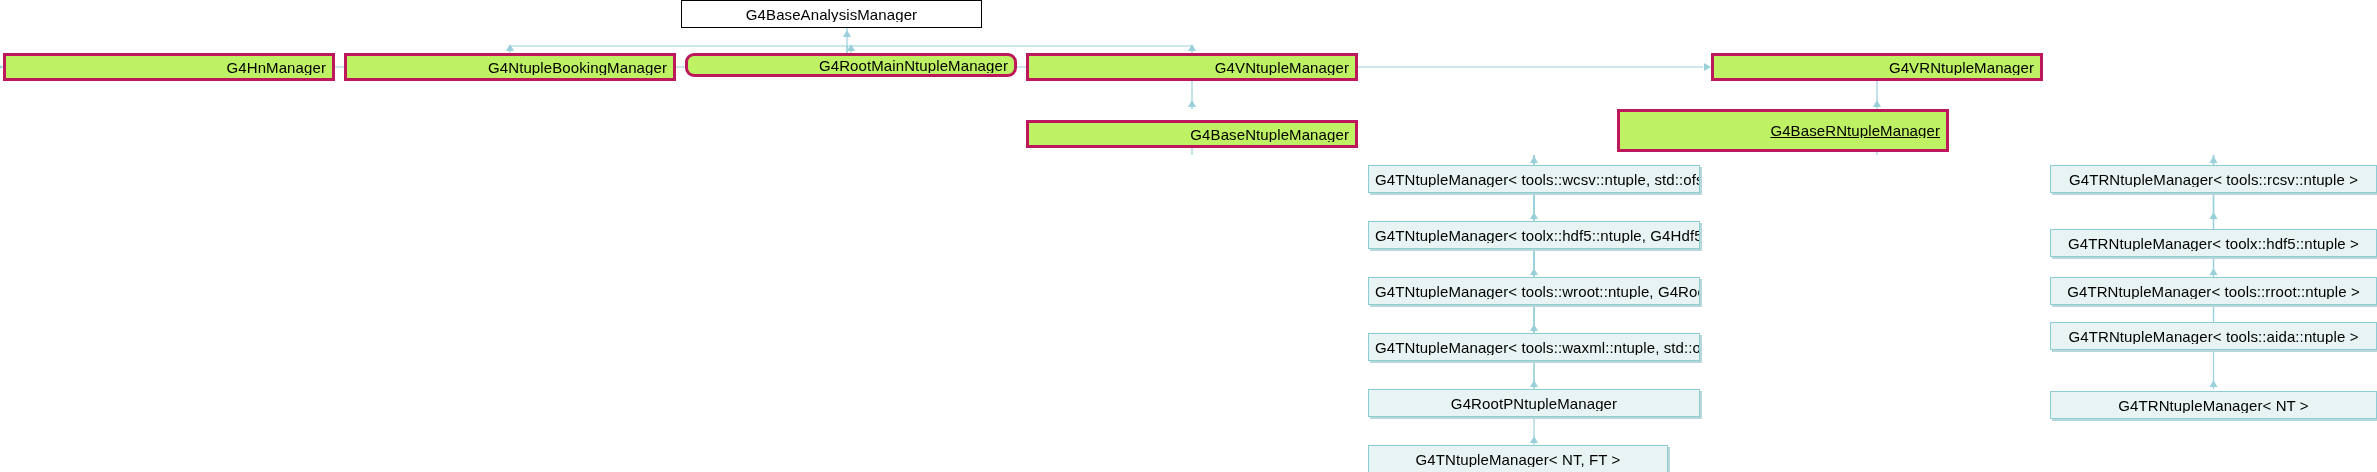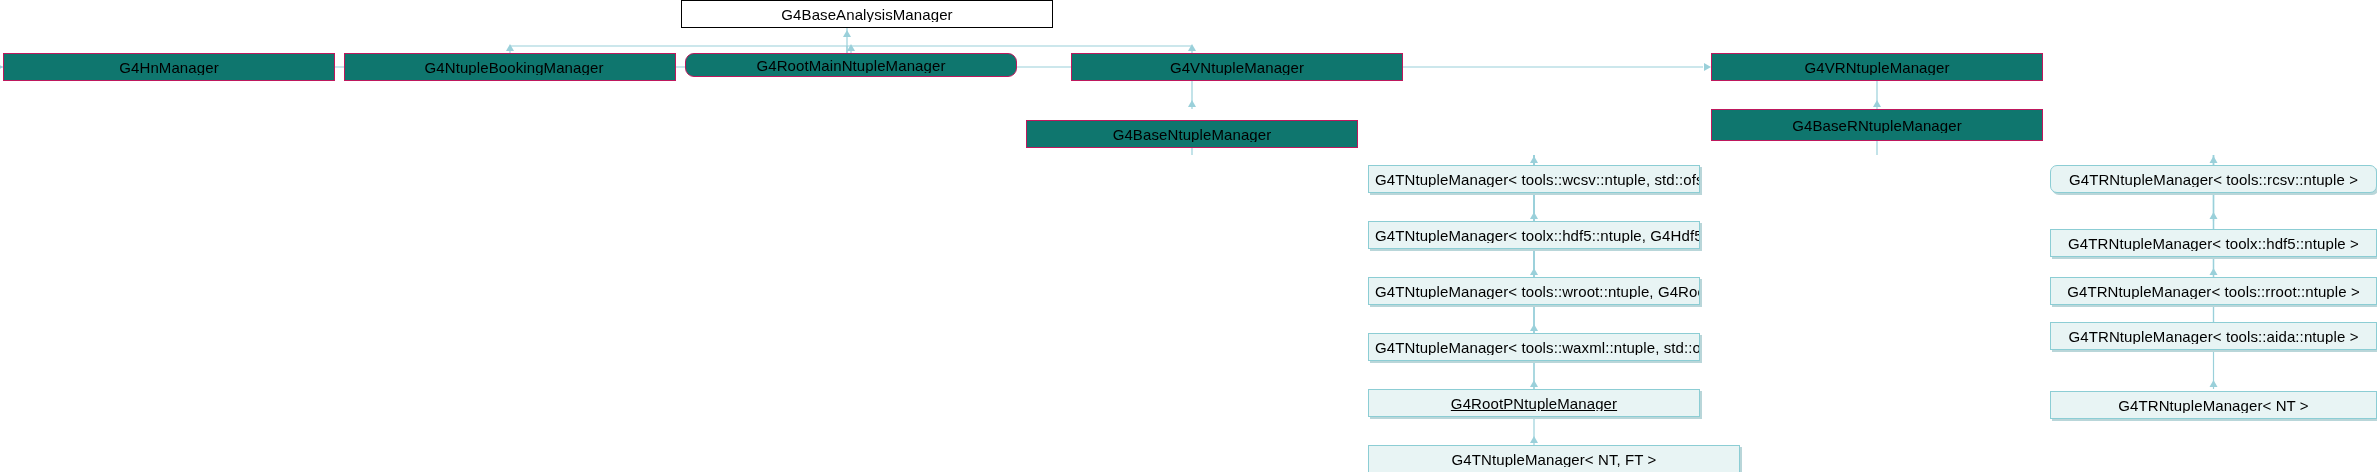--- a/index.html
+++ b/index.html
@@ -45,22 +45,23 @@
   }
 
   
   .node.root {
     background: #ffffff;
     border: 1.5px solid #000000;
   }
 
   
   .node.derived {
-    background: #0f766e;
-    border: 1px solid #be185d;
+    background: #bef264;
+    border: 3px solid #be185d;
+    justify-content: flex-end;
   }
 
   
   .node.shadowed {
     background: #e8f4f4;
     border: 1px solid #8ccdd4;
     box-shadow: 2px 2px 0 0 #b9d6d9;
   }
 
   .node-label {
@@ -119,63 +120,63 @@
       <path d="M 1534 436 L 1530 443 L 1538 443 Z" fill="#9ad0da"></path>
       <path d="M 2213.5 156 L 2209.5 163 L 2217.5 163 Z" fill="#9ad0da"></path>
       <path d="M 2213.5 212 L 2209.5 219 L 2217.5 219 Z" fill="#9ad0da"></path>
       <path d="M 2213.5 268 L 2209.5 275 L 2217.5 275 Z" fill="#9ad0da"></path>
       <path d="M 2213.5 324 L 2209.5 331 L 2217.5 331 Z" fill="#9ad0da"></path>
       <path d="M 2213.5 380 L 2209.5 387 L 2217.5 387 Z" fill="#9ad0da"></path>
       <path d="M 847 30 L 843 37 L 851 37 Z" fill="#9ad0da"></path>
     </svg>
 
   <div id="nodes">
-      <div class="node root" style="left: 681px; top: 0px; width: 372px; height: 28px;">
+      <div class="node root" style="left: 681px; top: 0px; width: 301px; height: 28px;">
         <span class="node-label">G4BaseAnalysisManager</span>
       </div>
       <div class="node derived" style="left: 3px; top: 53px; width: 332px; height: 28px;">
         <span class="node-label">G4HnManager</span>
       </div>
       <div class="node derived" style="left: 344px; top: 53px; width: 332px; height: 28px; padding-left: 8px;">
         <span class="node-label">G4NtupleBookingManager</span>
       </div>
       <div class="node derived" style="left: 685px; top: 53px; width: 332px; height: 24px; border-radius: 9px;">
         <span class="node-label">G4RootMainNtupleManager</span>
       </div>
-      <div class="node derived" style="left: 1026px; top: 53px; width: 332px; height: 28px; margin-left: 45px;">
+      <div class="node derived" style="left: 1026px; top: 53px; width: 332px; height: 28px;">
         <span class="node-label">G4VNtupleManager</span>
       </div>
       <div class="node derived" style="left: 1711px; top: 53px; width: 332px; height: 28px;">
         <span class="node-label">G4VRNtupleManager</span>
       </div>
       <div class="node derived" style="left: 1026px; top: 109px; width: 332px; height: 28px; margin-top: 11px;">
         <span class="node-label">G4BaseNtupleManager</span>
       </div>
-      <div class="node derived" style="left: 1711px; top: 109px; width: 332px; height: 32px;">
+      <div class="node derived" style="left: 1617px; top: 109px; width: 332px; height: 43px; text-decoration: underline;">
         <span class="node-label">G4BaseRNtupleManager</span>
       </div>
       <div class="node shadowed" style="left: 1368px; top: 165px; width: 332px; height: 28px;">
         <span class="node-label">G4TNtupleManager&lt; tools::wcsv::ntuple, std::ofstream &gt;</span>
       </div>
       <div class="node shadowed" style="left: 1368px; top: 221px; width: 332px; height: 28px;">
         <span class="node-label">G4TNtupleManager&lt; toolx::hdf5::ntuple, G4Hdf5File &gt;</span>
       </div>
       <div class="node shadowed" style="left: 1368px; top: 277px; width: 332px; height: 28px;">
         <span class="node-label">G4TNtupleManager&lt; tools::wroot::ntuple, G4RootFile &gt;</span>
       </div>
       <div class="node shadowed" style="left: 1368px; top: 333px; width: 332px; height: 28px;">
         <span class="node-label">G4TNtupleManager&lt; tools::waxml::ntuple, std::ofstream &gt;</span>
       </div>
-      <div class="node shadowed" style="left: 1368px; top: 389px; width: 332px; height: 28px; text-decoration: underline;">
+      <div class="node shadowed" style="left: 1368px; top: 389px; width: 332px; height: 28px;">
         <span class="node-label">G4RootPNtupleManager</span>
       </div>
-      <div class="node shadowed" style="left: 1368px; top: 445px; width: 372px; height: 28px;">
+      <div class="node shadowed" style="left: 1368px; top: 445px; width: 300px; height: 28px;">
         <span class="node-label">G4TNtupleManager&lt; NT, FT &gt;</span>
       </div>
-      <div class="node shadowed" style="left: 2050px; top: 165px; width: 327px; height: 28px; border-radius: 7px;">
+      <div class="node shadowed" style="left: 2050px; top: 165px; width: 327px; height: 28px;">
         <span class="node-label">G4TRNtupleManager&lt; tools::rcsv::ntuple &gt;</span>
       </div>
       <div class="node shadowed" style="left: 2050px; top: 229px; width: 327px; height: 28px;">
         <span class="node-label">G4TRNtupleManager&lt; toolx::hdf5::ntuple &gt;</span>
       </div>
       <div class="node shadowed" style="left: 2050px; top: 277px; width: 327px; height: 28px;">
         <span class="node-label">G4TRNtupleManager&lt; tools::rroot::ntuple &gt;</span>
       </div>
       <div class="node shadowed" style="left: 2050px; top: 322px; width: 327px; height: 28px;">
         <span class="node-label">G4TRNtupleManager&lt; tools::aida::ntuple &gt;</span>

